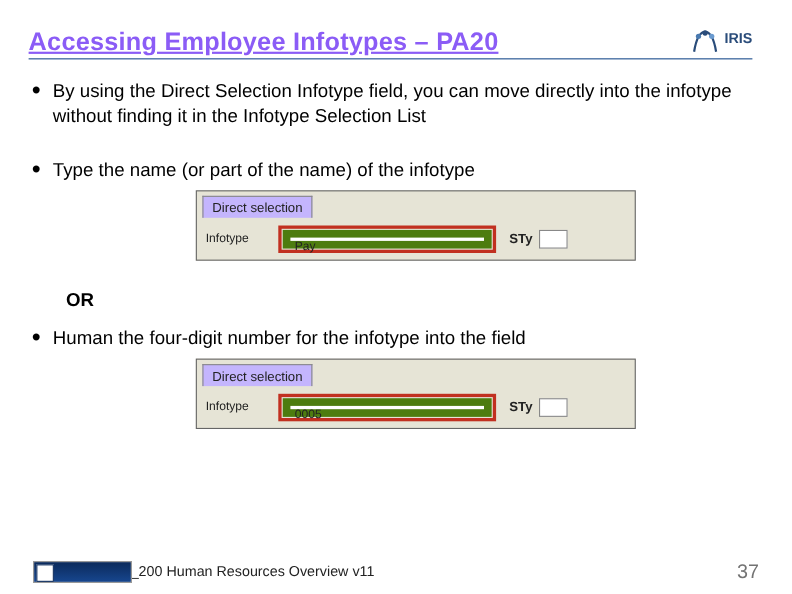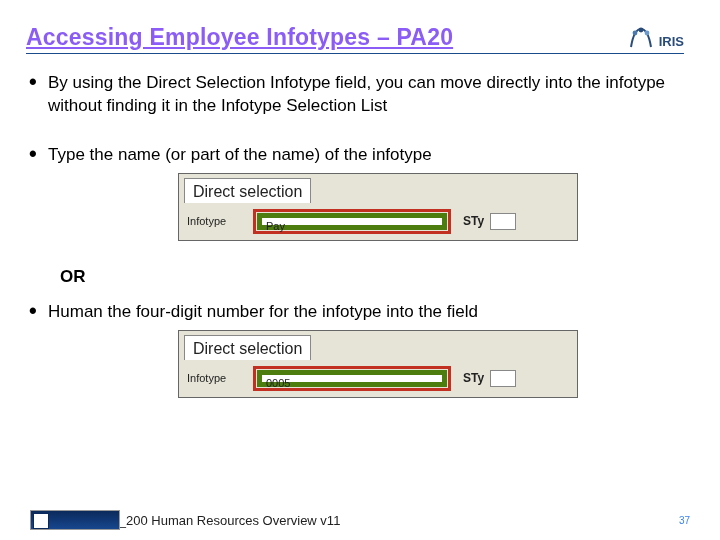--- a/index.html
+++ b/index.html
@@ -26,21 +26,21 @@
   }
   .title {
     font-size: 23px;
     font-weight: bold;
     color: #8b5cf6;
     text-decoration: underline;
     letter-spacing: 0.2px;
   }
   .logo {
     display: flex;
-    align-items: flex-end;
+    align-items: flex-start;
     gap: 4px;
     font-size: 13px;
     font-weight: bold;
     color: #2a4c7a;
   }
   .logo svg { display:block; }
   ul.bullets {
     list-style: none;
     padding: 0;
     margin: 0;
@@ -63,24 +63,24 @@
   }
   .direct-box {
     width: 400px;
     margin: 6px 0 6px 130px;
     border: 1px solid #666;
     background: #e6e4d6;
     font-family: Arial, sans-serif;
   }
   .tab {
     display: inline-block;
-    background: #ffffff;
+    background: #c4b5fd;
     border: 1px solid #888;
     border-bottom: none;
-    font-size: 16px;
+    font-size: 12px;
     padding: 2px 8px 1px 8px;
     margin: 4px 0 0 5px;
     color: #222;
   }
   .field-row {
     display: flex;
     align-items: center;
     padding: 5px 6px 6px 8px;
     gap: 6px;
   }
@@ -88,21 +88,21 @@
     font-size: 11px;
     color: #222;
     width: 60px;
   }
   .input-outline {
     border: 3px solid #c13020;
     padding: 1px;
   }
   .input {
     background: #fff;
-    border: 5px solid #4d7c0f;
+    border: 7px solid #4d7c0f;
     height: 17px;
     font-size: 11px;
     padding: 1px 4px;
     color: #222;
     width: 190px;
   }
   .sty-label {
     font-size: 12px;
     color: #222;
     margin-left: 6px;
@@ -144,22 +144,22 @@
     background: #fff;
     border: 1px solid #0b2a5b;
   }
   .course {
     font-size: 13px;
     color: #222;
     margin-left: -26px;
   }
   .pagenum {
     margin-left: auto;
-    font-size: 10px;
-    color: #3b82f6;
+    font-size: 18px;
+    color: #737373;
   }
 </style>
 </head>
 <body>
 
 <div class="slide">
   <div class="title-row">
     <div class="title">Accessing Employee Infotypes – PA20</div>
     <div class="logo">
       <svg width="28" height="22" viewBox="0 0 28 22">

